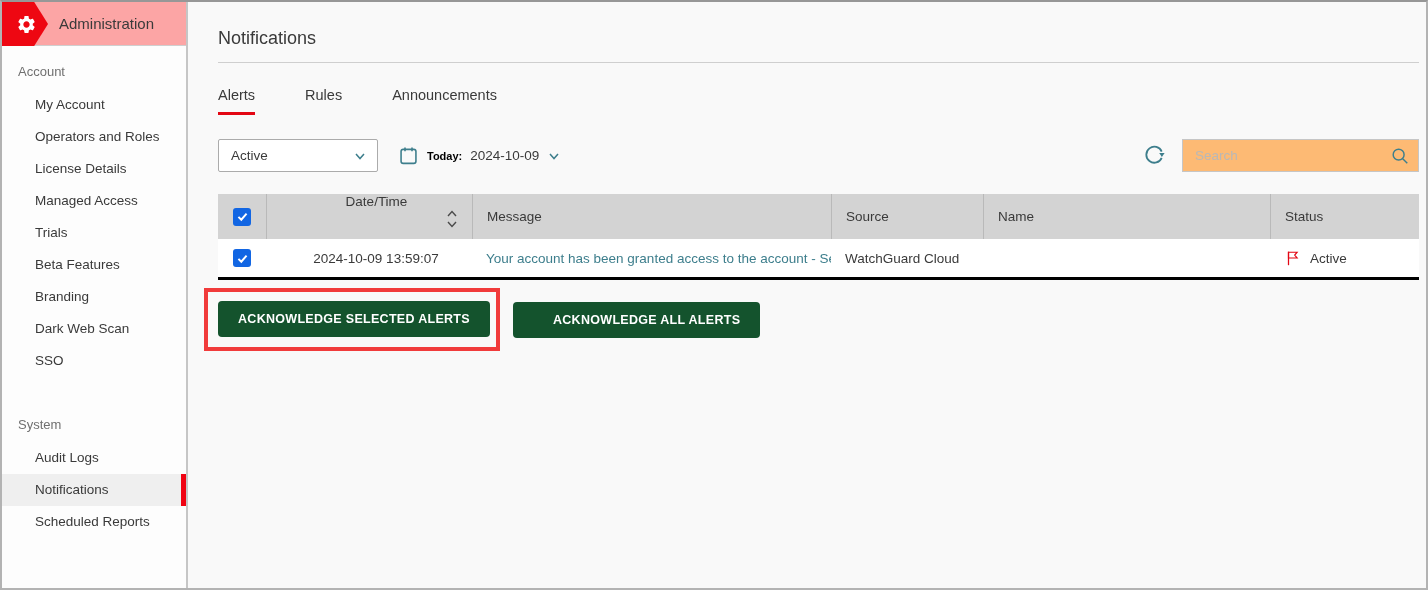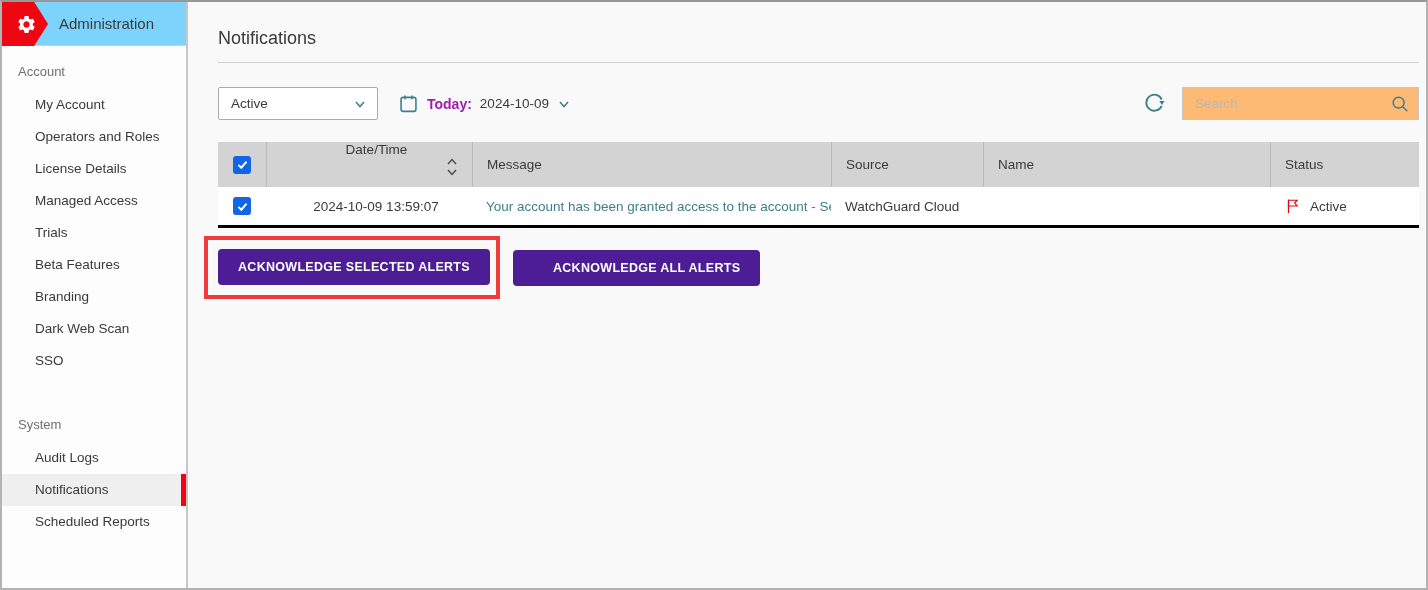--- a/index.html
+++ b/index.html
@@ -3,21 +3,21 @@
 <meta charset="utf-8">
 <style>
   * { box-sizing: border-box; margin: 0; padding: 0; }
   body { font-family: "Liberation Sans", "DejaVu Sans", sans-serif; background:#fff; }
   .page {
     width: 1428px; height: 590px; position: relative; display: flex;
     border: 2px solid #b3b3b3; border-top-color:#979797; background: #f9f9f9; overflow: hidden;
   }
   
   .sidebar { width: 186px; background: #fdfdfd; border-right: 2px solid #c6c6c6; flex-shrink: 0; }
-  .sidebar-header { height: 44px; border-bottom: 1px solid #cfcfcf; background:#7dd3fc; position: relative; display:flex; align-items:center; }
+  .sidebar-header { height: 44px; border-bottom: 1px solid #cfcfcf; background:#fca5a5; position: relative; display:flex; align-items:center; }
   .red-banner {
     position:absolute; left:0; top:0; width:46px; height:44px; background:#ee0712;
     clip-path: polygon(0 0, 70% 0, 100% 50%, 70% 100%, 0 100%);
     display:flex; align-items:center;
   }
   .red-banner svg { margin-left:14px; }
   .sidebar-header-title { margin-left:57px; font-size:15px; color:#3a3a3a; }
   .side-section-label { padding: 18px 16px 10px 16px; font-size:13px; color:#707070; }
   .side-item {
     padding: 8px 8px 8px 33px; font-size:13.5px; color:#3a3a3a; cursor:pointer; line-height:16px;
@@ -32,21 +32,21 @@
   .tab { font-size:14.5px; color:#3a3a3a; padding-bottom:9px; cursor:pointer; }
   .tab.active { border-bottom:3px solid #e30613; }
   
   .filter-row { display:flex; align-items:center; margin-top:24px; }
   .dropdown {
     width:160px; height:33px; background:#fff; border:1px solid #ababab; border-radius:2px;
     display:flex; align-items:center; padding:0 10px 0 12px; cursor:pointer;
   }
   .dropdown-value { font-size:13.5px; color:#3a3a3a; flex:1; }
   .date-filter { display:flex; align-items:center; margin-left:20px; gap:8px; cursor:pointer; }
-  .date-label { font-size:14px; font-weight:bold; color:#a21caf; }
+  .date-label { font-size:11px; font-weight:bold; color:#000000; }
   .date-value { font-size:13.5px; color:#3a3a3a; }
   .filter-right { margin-left:auto; display:flex; align-items:center; gap:16px; }
   .search-box {
     width:237px; height:33px; background:#fdba74; border:1px solid #c6c6c6;
     display:flex; align-items:center; padding:0 8px 0 12px;
   }
   .search-box input {
     border:none; outline:none; flex:1; font-size:13.5px; color:#3a3a3a;
     font-family:"Liberation Sans","DejaVu Sans",sans-serif; background:transparent;
   }
@@ -69,21 +69,21 @@
     width:18px; height:18px; background:#1266e3; border-radius:3px;
     display:flex; align-items:center; justify-content:center; cursor:pointer;
   }
   .sort-icon { margin-left:auto; margin-right:14px; display:flex; cursor:pointer; }
   .msg-link { color:#3d7e8c; cursor:pointer; white-space:nowrap; overflow:hidden; }
   .status-cell { gap:8px; }
   
   .buttons-row { display:flex; align-items:center; margin-top:8px; margin-left:-14px; }
   .highlight-box { border:4px solid #f13b3b; padding:9px 6px 10px 10px; }
   .btn {
-    background:#4c1d95; color:#fff; border:none; border-radius:4px; cursor:pointer;
+    background:#14532d; color:#fff; border:none; border-radius:4px; cursor:pointer;
     font-family:"Liberation Sans","DejaVu Sans",sans-serif;
     font-size:12.5px; font-weight:bold; letter-spacing:0.3px; padding:11px 20px;
   }
   .btn-all { margin-left:13px;padding-left:40px; }
 </style>
 </head>
 <body>
 
 <div class="page">
 
@@ -111,20 +111,25 @@
     <div class="side-section-label side-section-system">System</div>
     <div class="side-item">Audit Logs</div>
     <div class="side-item selected">Notifications</div>
     <div class="side-item">Scheduled Reports</div>
   </div>
 
   <div class="main">
     <div class="page-title">Notifications</div>
     <div class="title-rule"></div>
 
+    <div class="tabs">
+      <div class="tab active">Alerts</div>
+      <div class="tab">Rules</div>
+      <div class="tab">Announcements</div>
+    </div>
 
     <div class="filter-row">
       <div class="dropdown">
         <span class="dropdown-value">Active</span>
         <svg width="14" height="14" viewBox="0 0 14 14">
           <polyline points="3,5 7,9.5 11,5" fill="none" stroke="#3d7e8c" stroke-width="1.5"></polyline>
         </svg>
       </div>
       <div class="date-filter">
         <svg width="21" height="21" viewBox="0 0 24 24">

